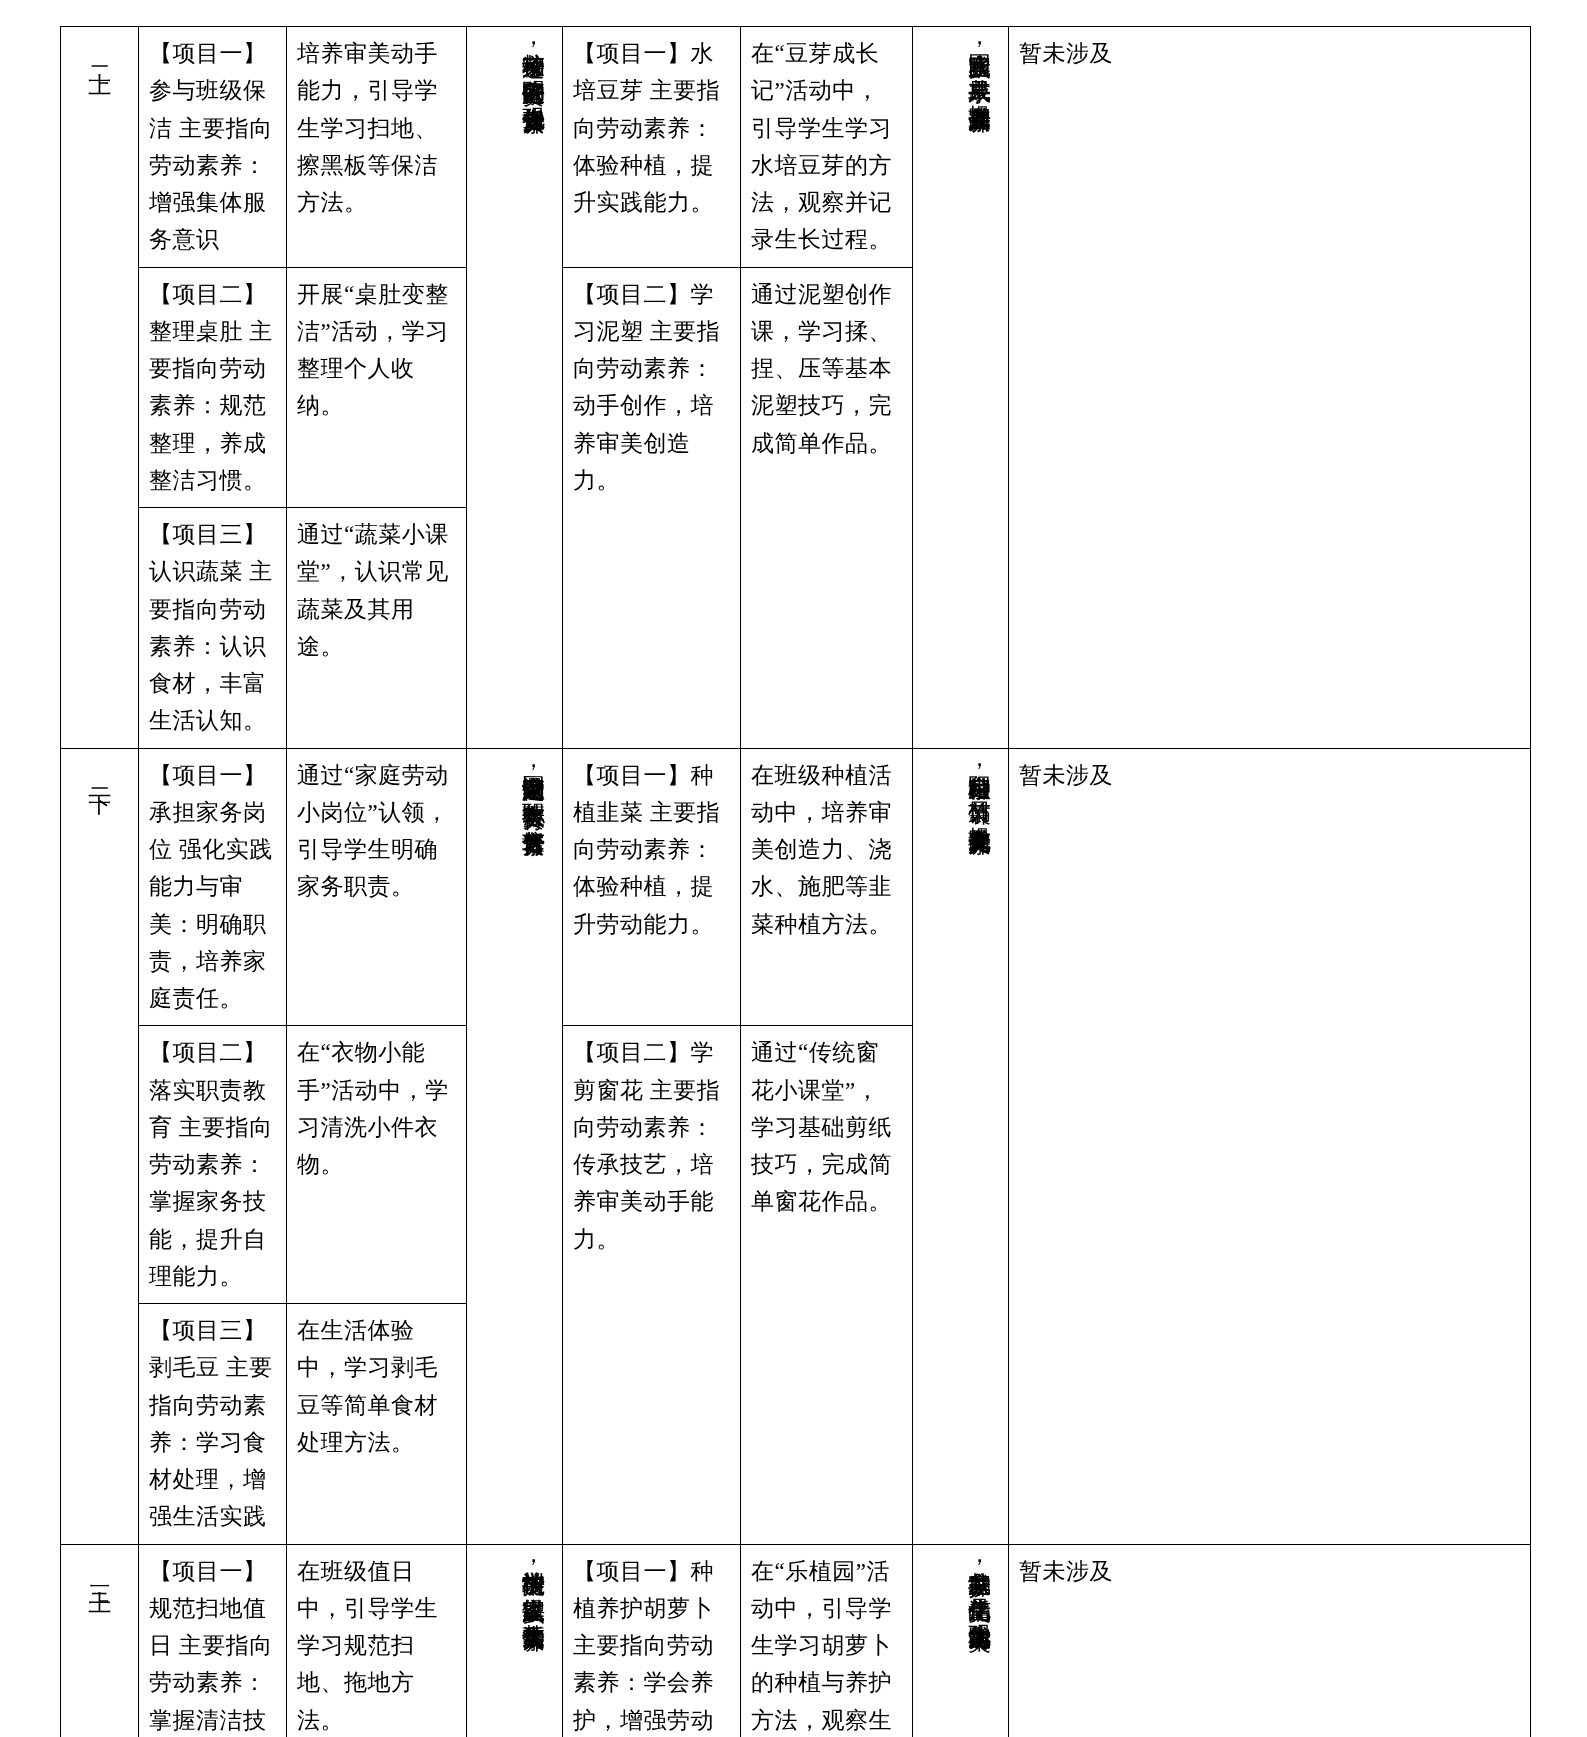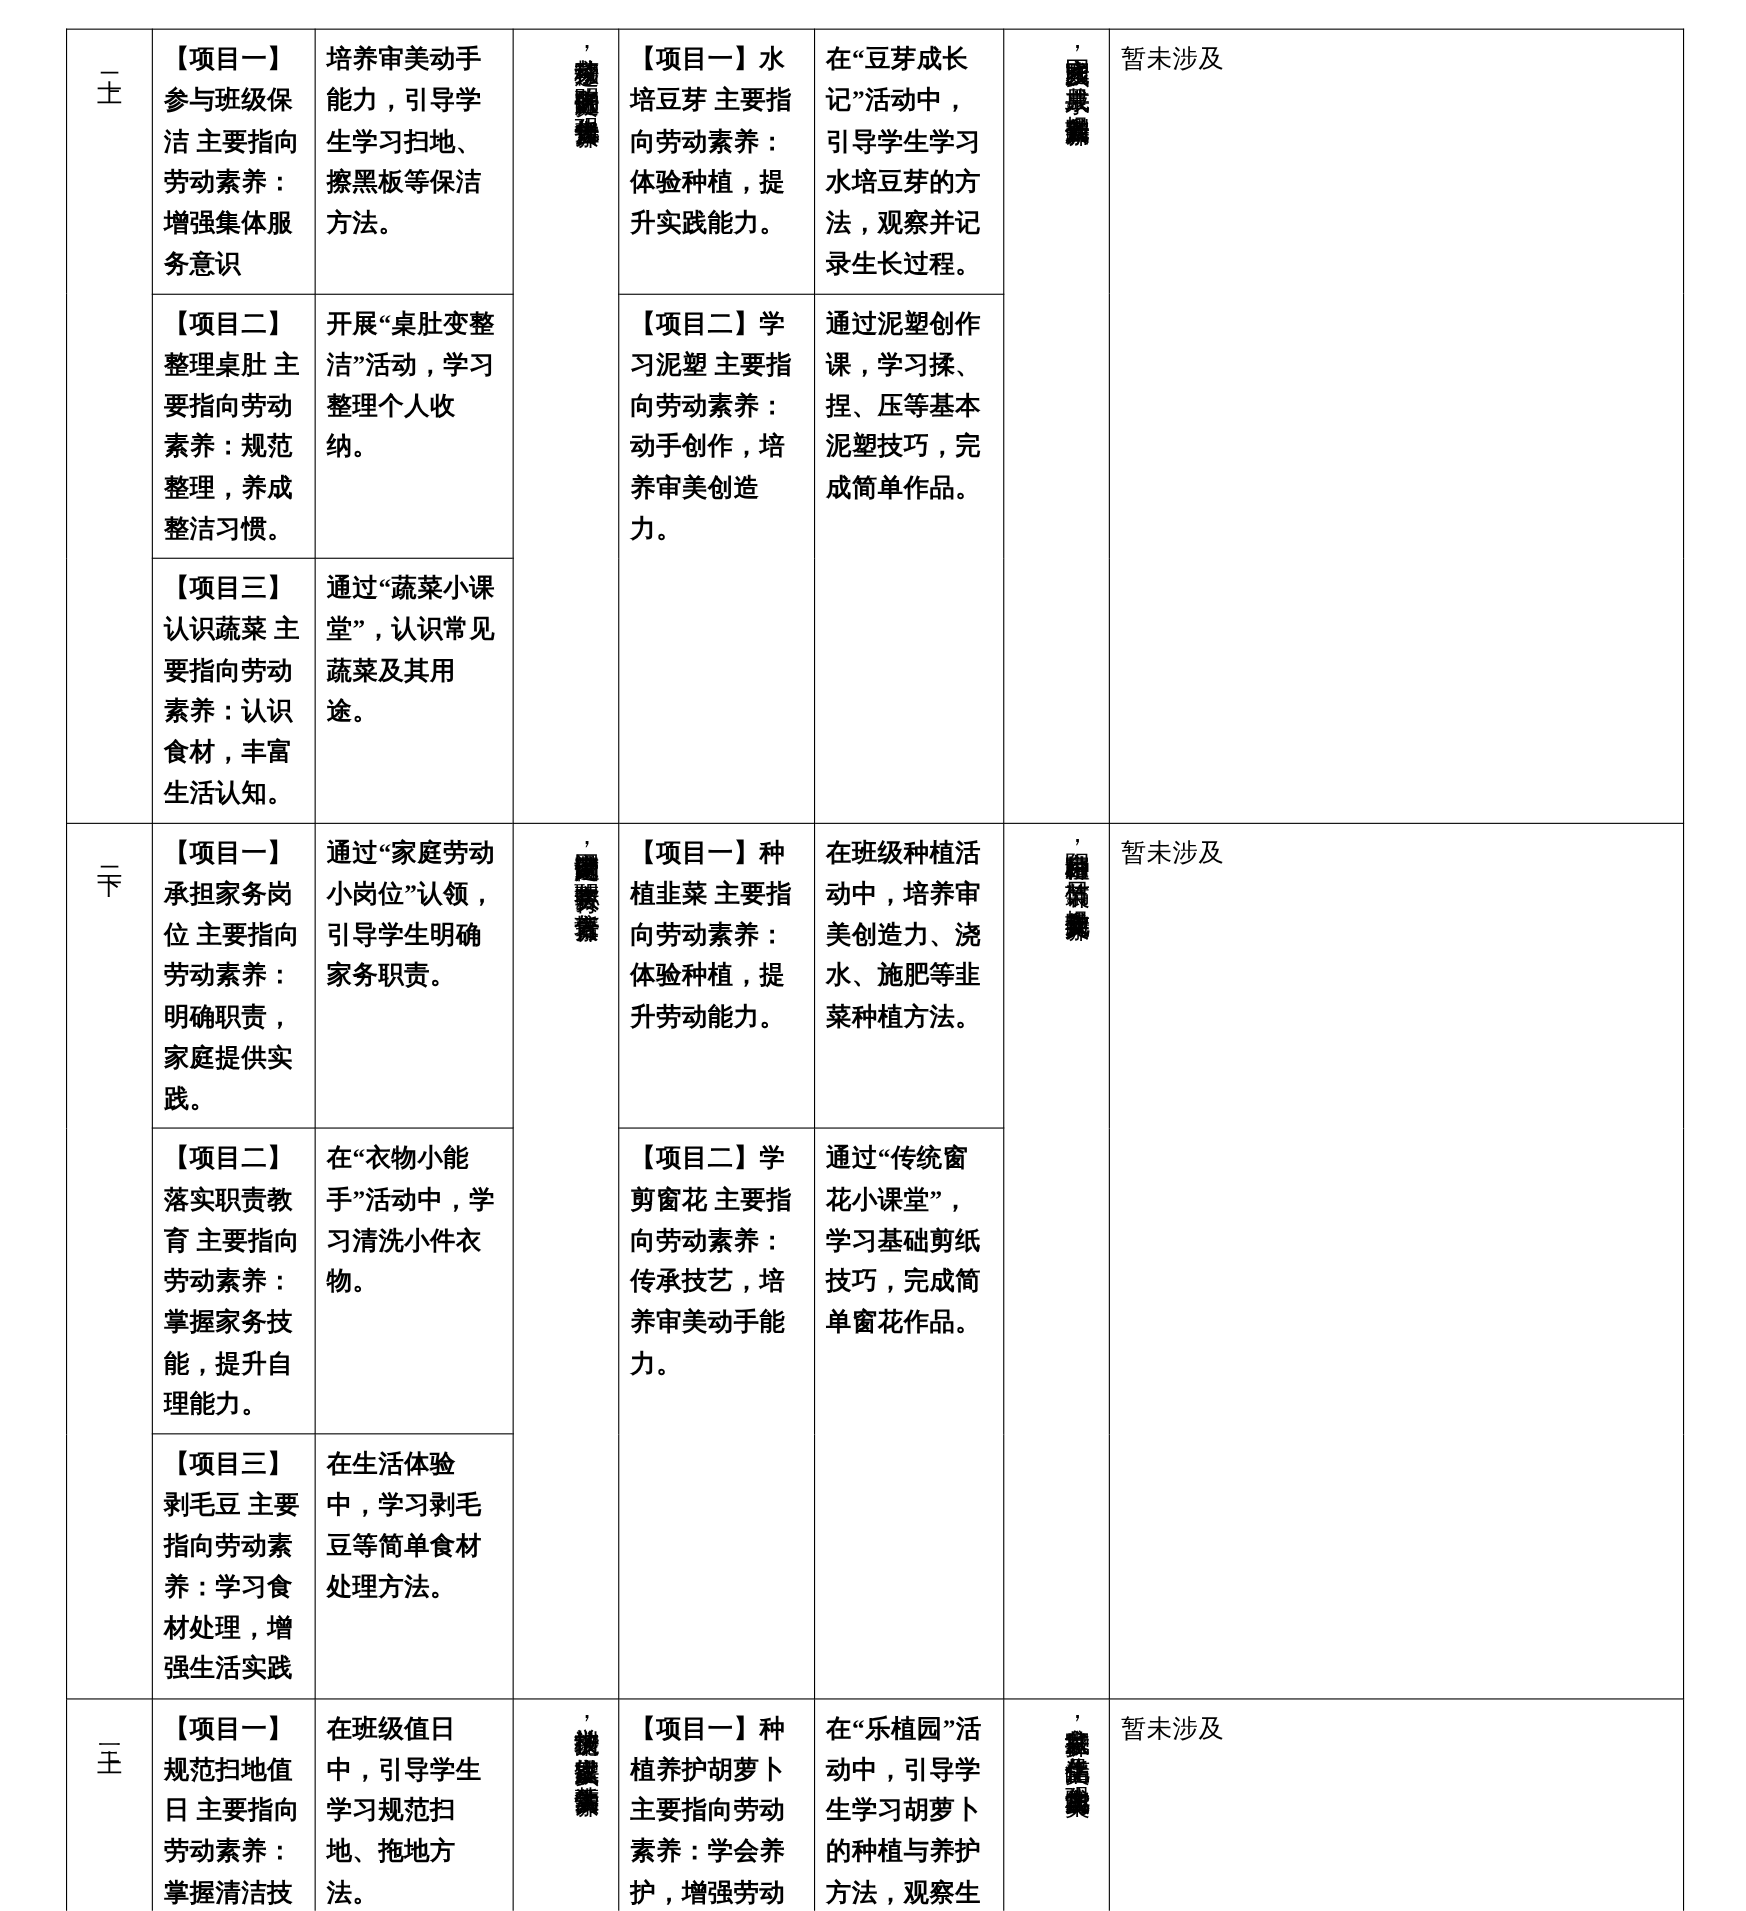--- a/index.html
+++ b/index.html
@@ -55,21 +55,20 @@
     letter-spacing: 6px;
   }
   td.center-mid {
     text-align: left;
     vertical-align: middle;
     font-size: 24px;
   }
   .cellwrap {
     white-space: normal;
     word-break: break-all;
-    font-weight: bold;
   }
   col.c-grade { width: 78px; }
   col.c-proj { width: 148px; }
   col.c-desc { width: 180px; }
   col.c-school { width: 96px; }
   col.c-proj2 { width: 178px; }
   col.c-desc2 { width: 172px; }
   col.c-family { width: 96px; }
   col.c-other { width: 522px; }
 </style>
@@ -137,21 +136,21 @@
         <td>
           <div class="cellwrap">通过“蔬菜小课堂”，认识常见蔬菜及其用途。</div>
         </td>
       </tr>
 
       <tr>
         <td class="grade" rowspan="3">
           <span class="vtext">二下</span>
         </td>
         <td>
-          <div class="cellwrap">【项目一】承担家务岗位 主要指向劳动素养：明确职责，家庭提供实践。</div>
+          <div class="cellwrap">【项目一】承担家务岗位 强化实践能力与审美：明确职责，培养家庭责任。</div>
         </td>
         <td>
           <div class="cellwrap">通过“家庭劳动小岗位”认领，引导学生明确家务职责。</div>
         </td>
         <td class="vertical" rowspan="3">
           <span class="vtext">家庭设固定劳动岗位，落实职责教育，培育责任素养。</span>
         </td>
         <td>
           <div class="cellwrap">【项目一】种植韭菜 主要指向劳动素养：体验种植，提升劳动能力。</div>
         </td>

